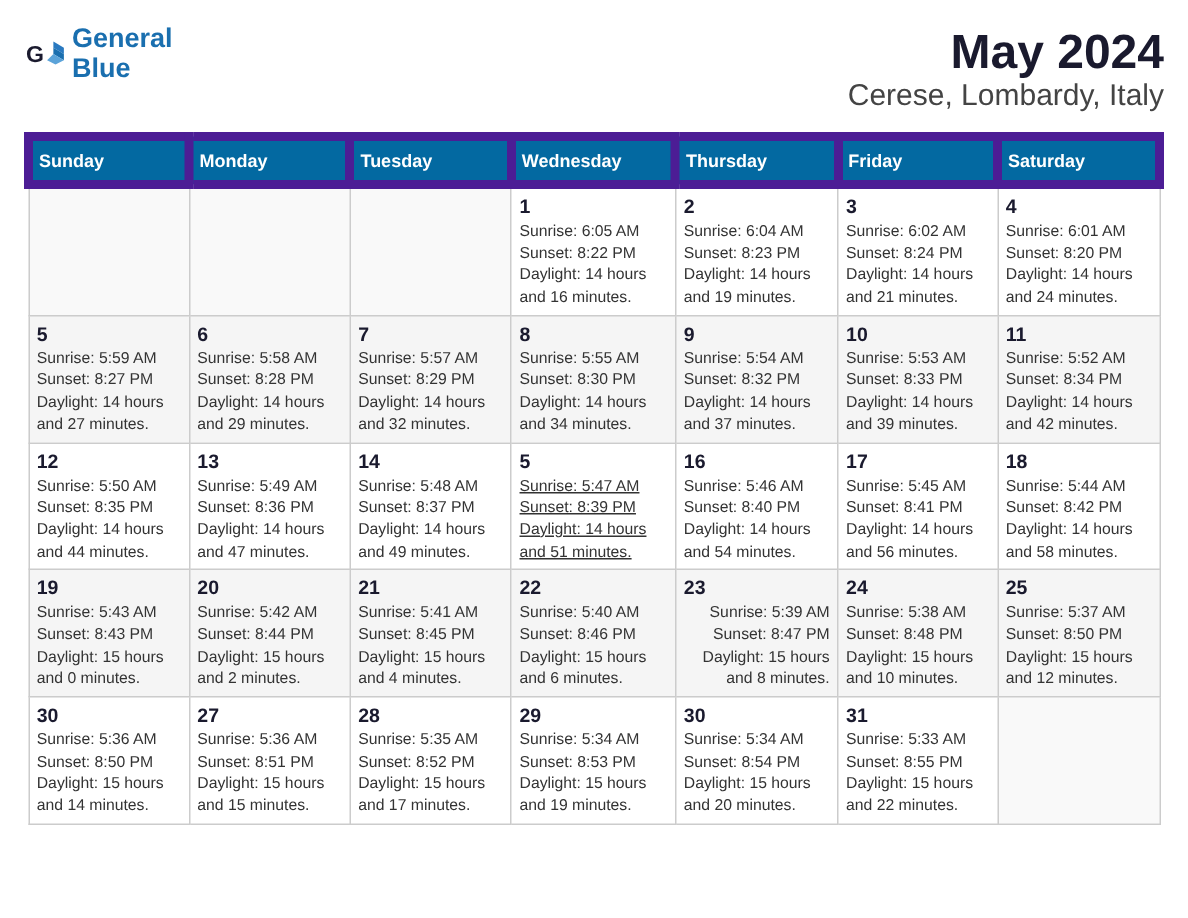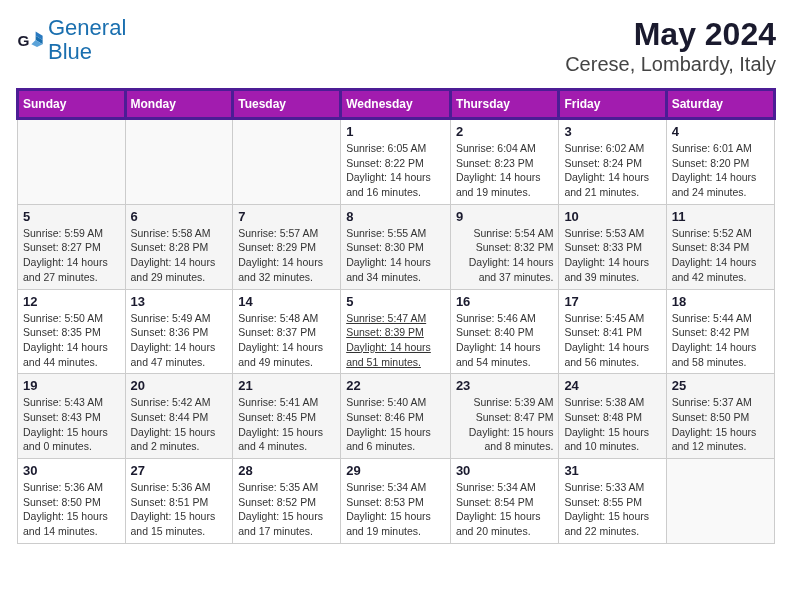--- a/index.html
+++ b/index.html
@@ -15,22 +15,22 @@
       justify-content: space-between;
       align-items: flex-start;
       margin-bottom: 12px;
     }
     .logo {
       display: flex;
       align-items: center;
       gap: 4px;
     }
     .logo-text {
-      font-size: 22px;
-      font-weight: normal;
+      font-size: 18px;
+      font-weight: bold;
       color: #1a1a2e;
       line-height: 1.1;
     }
     .logo-text span {
       color: #1a6faf;
     }
     .logo-icon {
       width: 28px;
       height: 28px;
     }
@@ -45,26 +45,26 @@
     .subtitle {
       font-size: 20px;
       color: #444;
     }
     .calendar {
       width: 100%;
       border-collapse: collapse;
       font-size: 11px;
     }
     .calendar th {
-      background-color: #a21caf;
+      background-color: #0369a1;
       color: #fff;
       padding: 6px 4px;
       text-align: left;
       font-size: 12px;
-      border: 3px solid #4c1d95;
+      border: 6px solid #4c1d95;
     }
     .calendar td {
       border: 1px solid #ccc;
       vertical-align: top;
       padding: 4px 5px;
       width: 113px;
       min-height: 80px;
       background: #fff;
     }
     .calendar tr:nth-child(even) td {
@@ -179,21 +179,21 @@
         </td>
         <td>
           <div class="day-number">8</div>
           <div class="day-info" style="white-space: pre-line;">Sunrise: 5:55 AM
 Sunset: 8:30 PM
 Daylight: 14 hours
 and 34 minutes.</div>
         </td>
         <td>
           <div class="day-number">9</div>
-          <div class="day-info" style="white-space: pre-line; text-align: right;">Sunrise: 5:54 AM
+          <div class="day-info" style="white-space: pre-line;">Sunrise: 5:54 AM
 Sunset: 8:32 PM
 Daylight: 14 hours
 and 37 minutes.</div>
         </td>
         <td>
           <div class="day-number">10</div>
           <div class="day-info" style="white-space: pre-line;">Sunrise: 5:53 AM
 Sunset: 8:33 PM
 Daylight: 14 hours
 and 39 minutes.</div>

